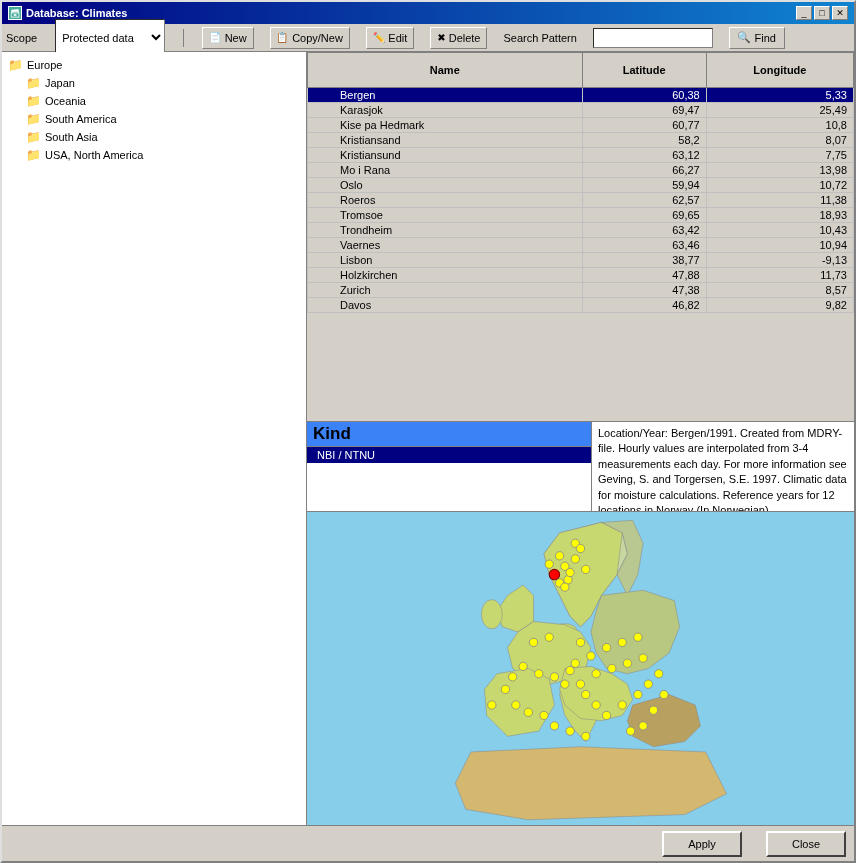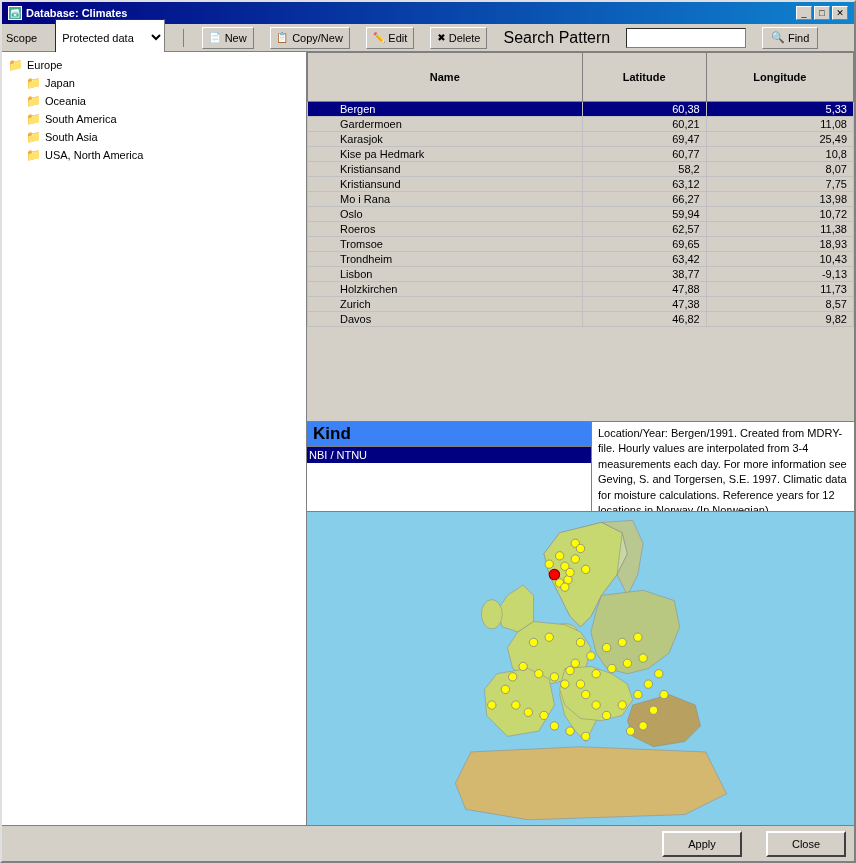--- a/index.html
+++ b/index.html
@@ -122,21 +122,21 @@
       align-items: center;
       gap: 3px;
       white-space: nowrap;
     }
 
     .toolbar-btn-icon {
       font-size: 10px;
     }
 
     .search-label {
-      font-size: 16px;
+      font-size: 11px;
     }
 
     .search-input {
       width: 120px;
       height: 20px;
       font-size: 11px;
       border: 1px inset #808080;
       background: white;
       padding: 1px 2px;
     }
@@ -211,21 +211,21 @@
 
     .data-table {
       width: 100%;
       border-collapse: collapse;
       font-size: 11px;
     }
 
     .data-table thead th {
       background: #d4d0c8;
       border: 1px solid #808080;
-      padding: 18px 6px;
+      padding: 11px 6px;
       text-align: center;
       font-weight: bold;
       position: sticky;
       top: 0;
     }
 
     .data-table tbody tr {
       cursor: pointer;
     }
 
@@ -277,21 +277,21 @@
       background: #3b82f6;
       border-bottom: 1px solid #808080;
       padding: 2px 6px;
       font-weight: bold;
       font-size: 17px;
     }
 
     .kind-item {
       background: #000080;
       color: white;
-      padding: 2px 2px;
+      padding: 2px 10px;
       font-size: 11px;
       cursor: pointer;
     }
 
     .kind-right {
       flex: 1;
       background: #ffffff;
       padding: 4px 6px;
       font-size: 11px;
       line-height: 1.4;
@@ -431,25 +431,20 @@
                 <th>Longitude</th>
               </tr>
             </thead>
             <tbody id="table-body">
             <tr class="selected">
                   <td>Bergen</td>
                   <td>60,38</td>
                   <td>5,33</td>
                 </tr>
                 <tr>
-                  <td>Gardermoen</td>
-                  <td>60,21</td>
-                  <td>11,08</td>
-                </tr>
-                <tr>
                   <td>Karasjok</td>
                   <td>69,47</td>
                   <td>25,49</td>
                 </tr>
                 <tr>
                   <td>Kise pa Hedmark</td>
                   <td>60,77</td>
                   <td>10,8</td>
                 </tr>
                 <tr>
@@ -479,20 +474,25 @@
                 </tr>
                 <tr>
                   <td>Tromsoe</td>
                   <td>69,65</td>
                   <td>18,93</td>
                 </tr>
                 <tr>
                   <td>Trondheim</td>
                   <td>63,42</td>
                   <td>10,43</td>
+                </tr>
+                <tr>
+                  <td>Vaernes</td>
+                  <td>63,46</td>
+                  <td>10,94</td>
                 </tr>
                 <tr>
                   <td>Lisbon</td>
                   <td>38,77</td>
                   <td>-9,13</td>
                 </tr>
                 <tr>
                   <td>Holzkirchen</td>
                   <td>47,88</td>
                   <td>11,73</td>

